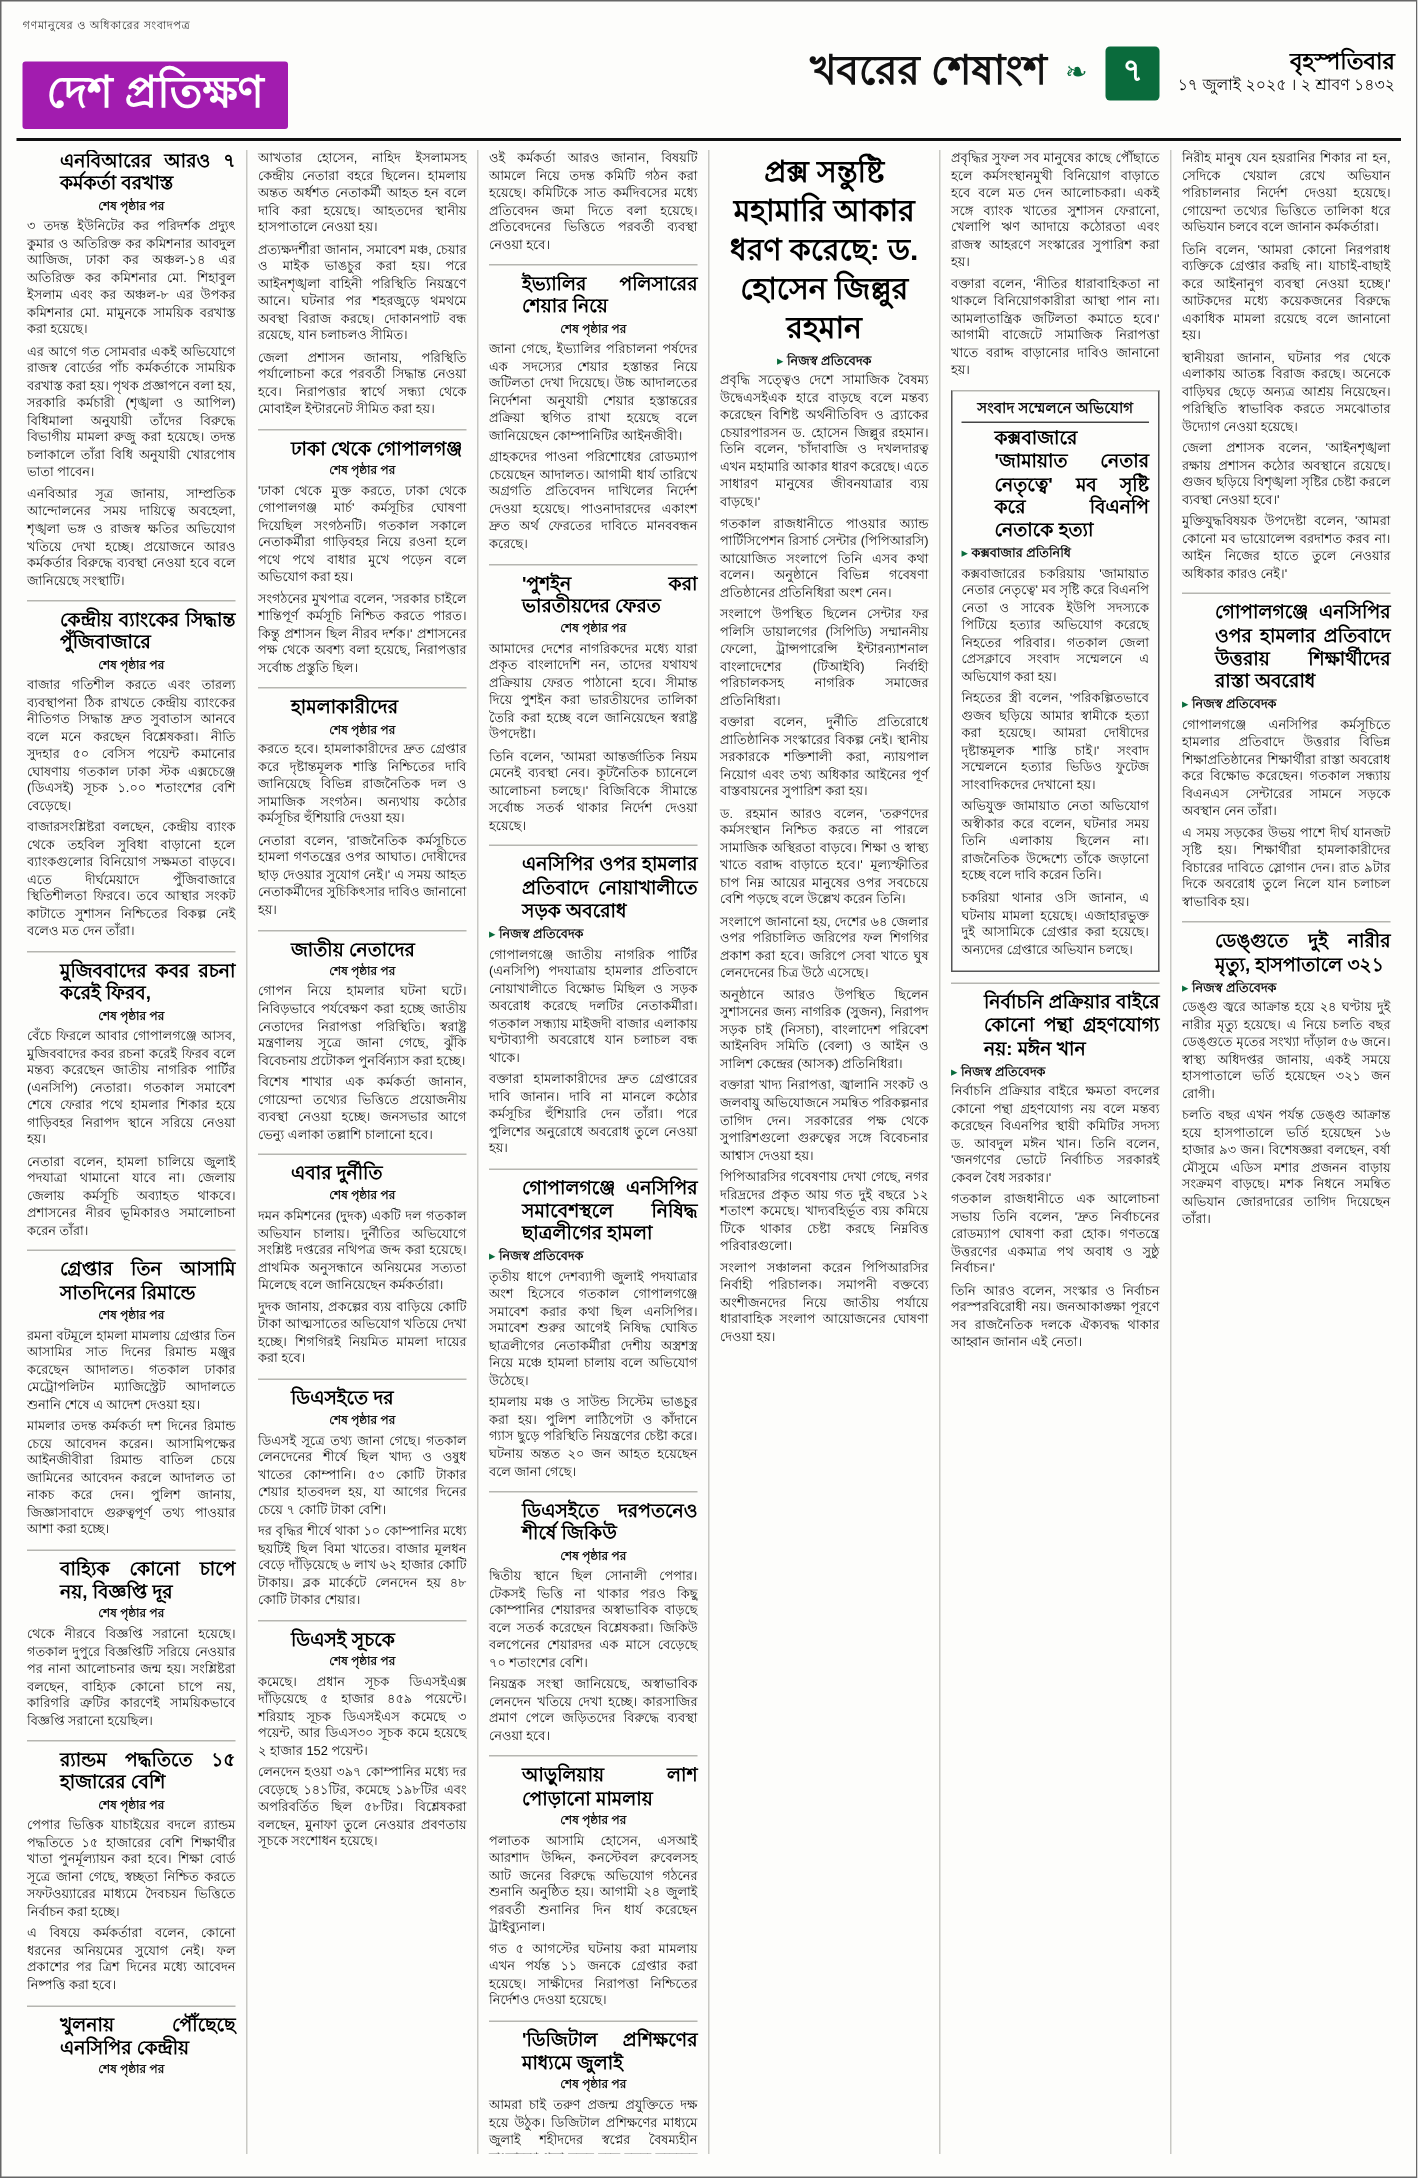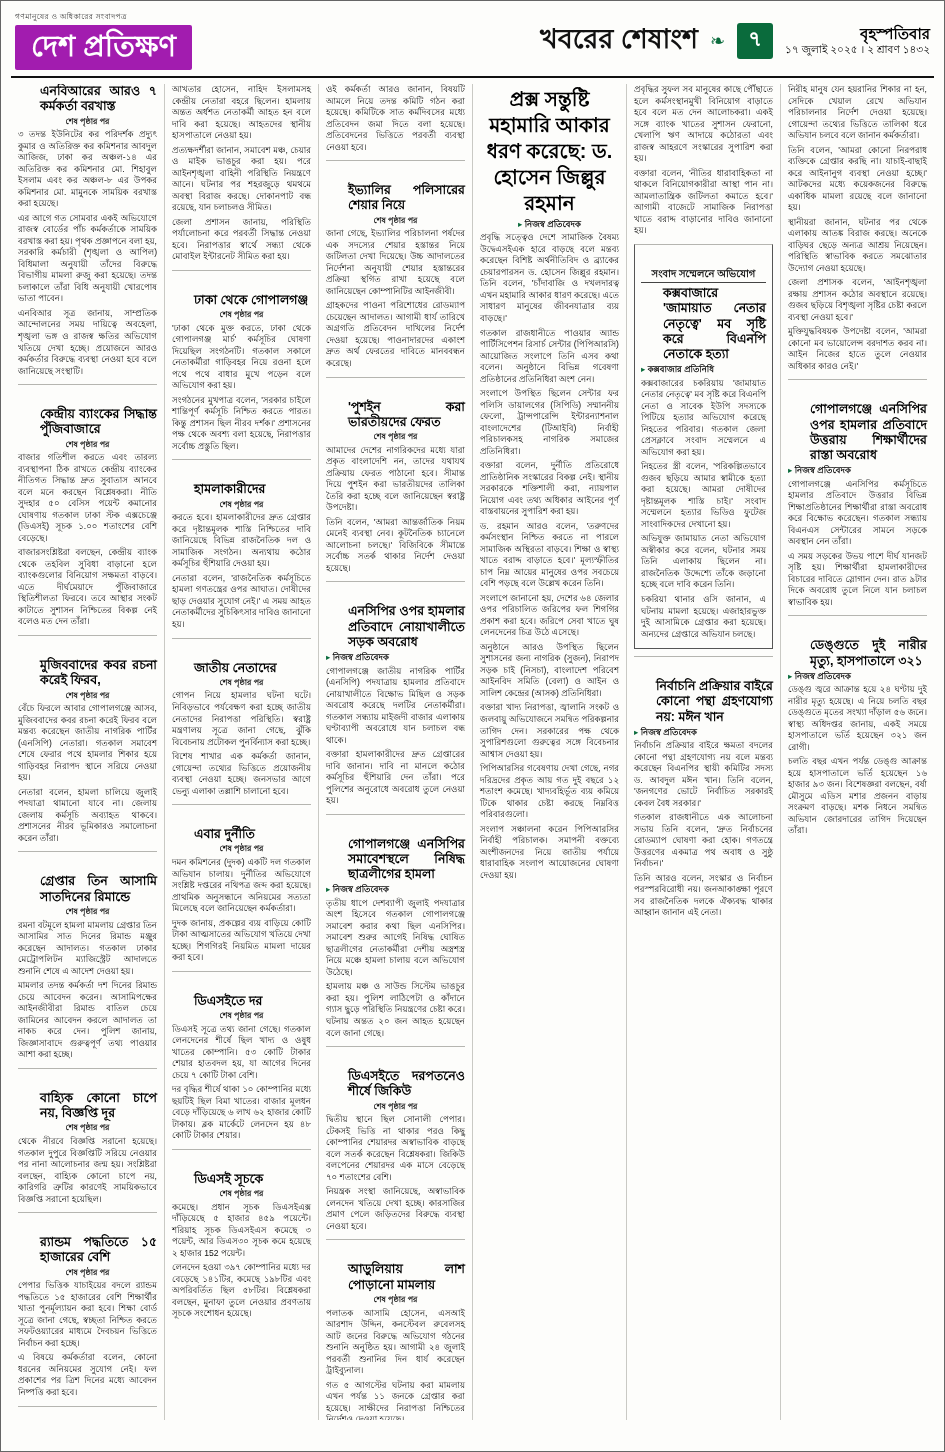--- a/index.html
+++ b/index.html
@@ -1,32 +1,32 @@
 <!DOCTYPE html>
 <html lang="bn"><head>
 <meta charset="utf-8">
 <style>
   * { box-sizing: border-box; margin: 0; padding: 0; }
   body { background: #ffffff; font-family: "Liberation Sans", "DejaVu Sans", sans-serif; }
   .page { width: 945px; height: 1452px; background: #fdfdfb; border: 1px solid #666; margin: 0 auto; overflow: hidden; }
   .masthead { display: flex; align-items: center; padding: 10px 14px 6px; gap: 12px; }
   .logo-wrap { display: flex; flex-direction: column; }
-  .tagline { font-size: 7.5px; color: #333; margin-bottom: 2px; letter-spacing: .4px; }
+  .tagline { font-size: 7.5px; color: #333; margin-bottom: 18px; letter-spacing: .4px; }
   .logo { background: #a21caf; color: #fff; font-weight: bold; font-size: 29px; padding: 7px 16px 9px; line-height: 1; border-radius: 2px; }
   .section-title { margin-left: auto; font-size: 27px; font-weight: bold; color: #111; white-space: nowrap; }
   .leaf { color: #0a6b3c; font-size: 18px; }
   .page-badge { background: #0a6b3c; color: #fff; font-size: 21px; font-weight: bold; width: 36px; height: 36px; display: flex; align-items: center; justify-content: center; border-radius: 3px; flex: 0 0 auto; }
   .date-block { text-align: right; line-height: 1.25; }
   .day { font-size: 15px; font-weight: bold; }
   .date { font-size: 10.5px; }
   .rule { border-top: 2px solid #111; margin: 0 10px; }
   .content { display: flex; padding: 6px 10px 10px; height: 1352px; overflow: hidden; }
   .col { flex: 1 1 0; padding: 0 7px; overflow: hidden; font-size: 8.6px; line-height: 1.34; text-align: justify; color: #111; }
   .col + .col { border-left: 1px solid #c9c9c4; }
-  .article + .article { border-top: 1px solid #b5b5b0; margin-top: 7px; padding-top: 22px; }
+  .article + .article { border-top: 1px solid #b5b5b0; margin-top: 7px; padding-top: 5px; }
   .headline { font-size: 12.5px; font-weight: bold; line-height: 1.22; color: #000; margin-bottom: 2px; margin-left: 22px; }
   .kicker { font-size: 10px; font-weight: bold; text-align: center; border-bottom: 1px solid #444; margin-bottom: 3px; padding-bottom: 2px; }
   .continuation { font-size: 8px; font-weight: bold; text-align: center; margin: 1px 0 2px; }
   .byline { font-size: 8.5px; font-weight: bold; margin: 1px 0 2px; }
   .byline::before { content: "▸ "; color: #0a6b3c; }
   .para { margin-bottom: 3px; }
   .v-lead .headline { font-size: 20px; text-align: center; line-height: 1.3; margin: 2px 0 3px; }
   .v-lead .byline { text-align: center; }
   .v-boxed { border: 1px solid #555; padding: 5px 6px; }
 </style>

